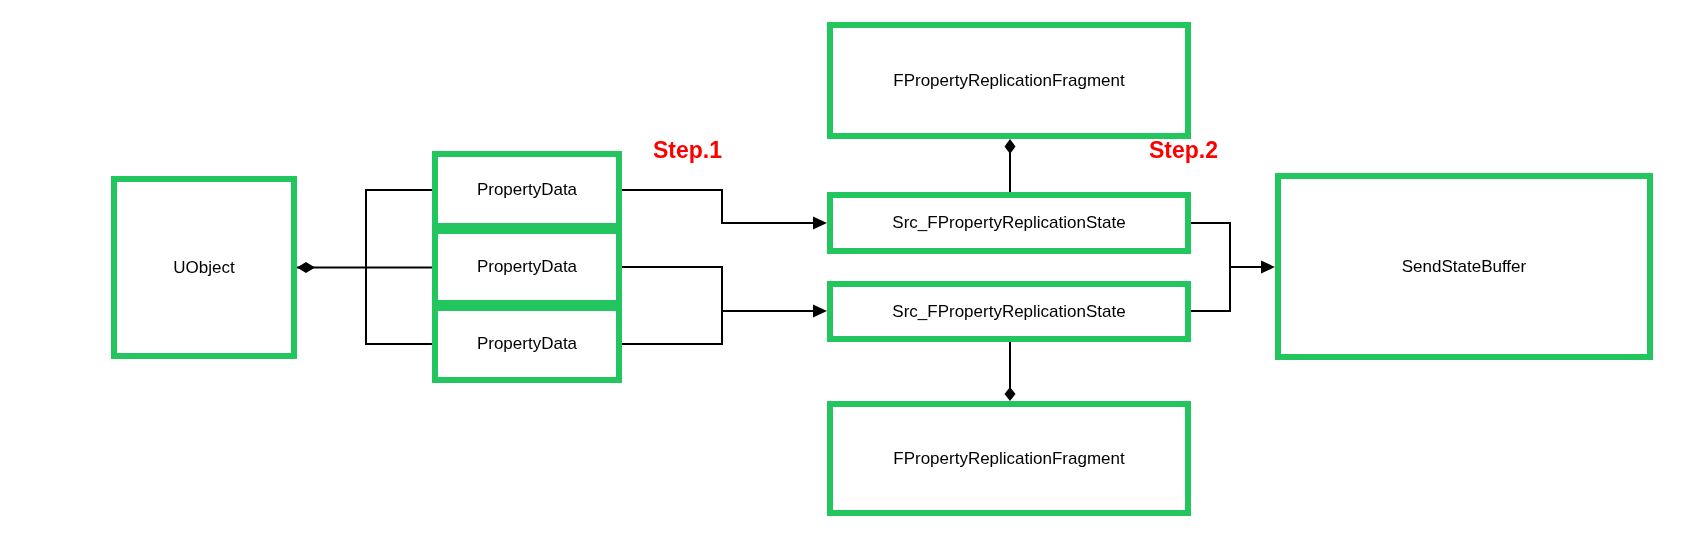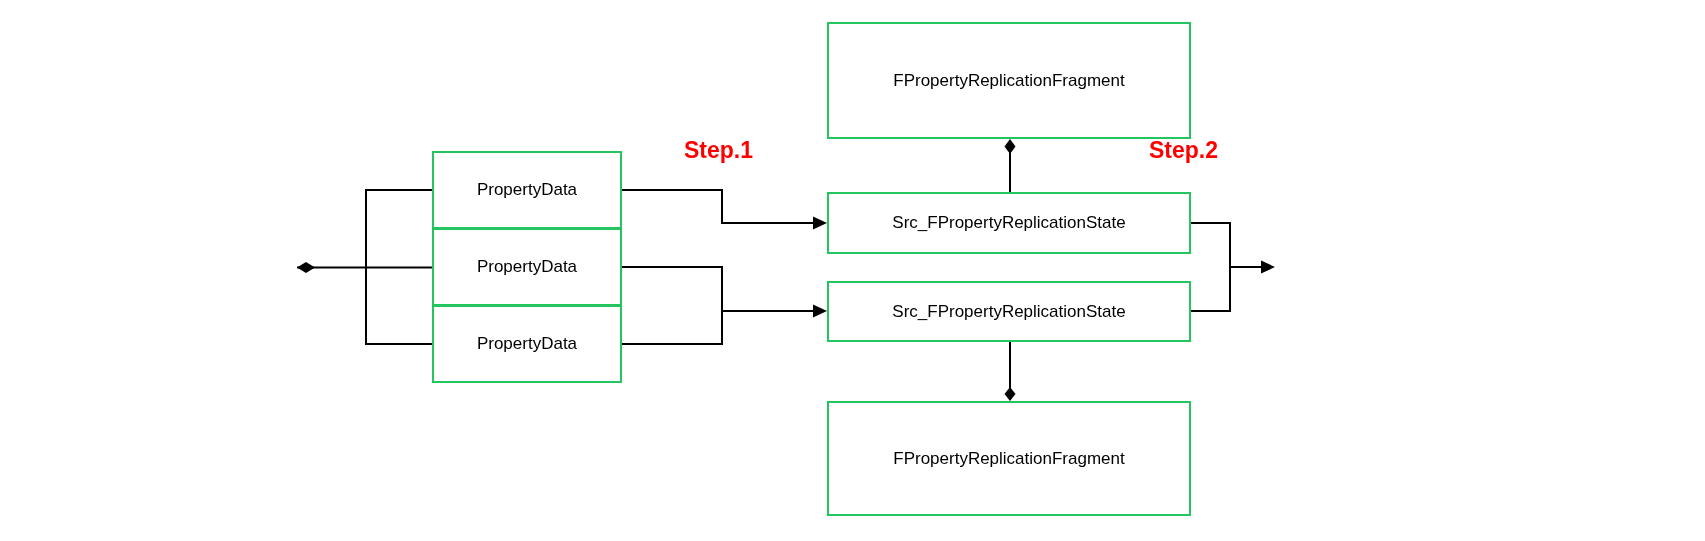--- a/index.html
+++ b/index.html
@@ -19,21 +19,21 @@
     position: absolute;
     left: 0;
     top: 0;
     width: 1705px;
     height: 541px;
   }
   .node {
     position: absolute;
     box-sizing: border-box;
     background: #FFFFFF;
-    border: 2px solid #22c55e;
+    border: 6px solid #22c55e;
     display: flex;
     align-items: center;
     justify-content: center;
     text-align: center;
     font-size: 17px;
     color: #000000;
     white-space: nowrap;
   }
   
   .n-uobject      { left: 111px; top: 176px; width: 186px; height: 183px; }
@@ -49,21 +49,21 @@
   
   .n-ssb          { left: 1275px; top: 173px; width: 378px; height: 187px; }
 
   .step-label {
     position: absolute;
     font-size: 23px;
     font-weight: bold;
     color: #FF0000;
     white-space: nowrap;
   }
-  .step-1 { left: 684px;  top: 137px; }
+  .step-1 { left: 653px;  top: 137px; }
   .step-2 { left: 1149px; top: 137px; }
 
   .node-label { pointer-events: none; }
 </style>
 </head>
 <body>
 
 <div id="canvas">
 
   <svg id="wires" viewBox="0 0 1705 541" xmlns="http://www.w3.org/2000/svg">
@@ -90,20 +90,23 @@
       <polygon points="297,267.5 306,262 315,267.5 306,273"></polygon>
       <polygon points="1010,139 1015.5,146.5 1010,154 1004.5,146.5"></polygon>
       <polygon points="1010,387 1015.5,394 1010,401 1004.5,394"></polygon>
 
       <polygon points="813,216.5 827,223 813,229.5"></polygon>
       <polygon points="813,304.5 827,311 813,317.5"></polygon>
       <polygon points="1261,260.5 1275,267 1261,273.5"></polygon>
     </g>
   </svg>
 
+  <div class="node n-uobject">
+    <span class="node-label">UObject</span>
+  </div>
 
   <div class="node n-pd1">
     <span class="node-label">PropertyData</span>
   </div>
   <div class="node n-pd2">
     <span class="node-label">PropertyData</span>
   </div>
   <div class="node n-pd3">
     <span class="node-label">PropertyData</span>
   </div>
@@ -114,17 +117,20 @@
   <div class="node n-src1">
     <span class="node-label">Src_FPropertyReplicationState</span>
   </div>
   <div class="node n-src2">
     <span class="node-label">Src_FPropertyReplicationState</span>
   </div>
   <div class="node n-frag-bottom">
     <span class="node-label">FPropertyReplicationFragment</span>
   </div>
 
+  <div class="node n-ssb">
+    <span class="node-label">SendStateBuffer</span>
+  </div>
 
   <div class="step-label step-1">Step.1</div>
   <div class="step-label step-2">Step.2</div>
 
 </div>
 
 </body></html>

